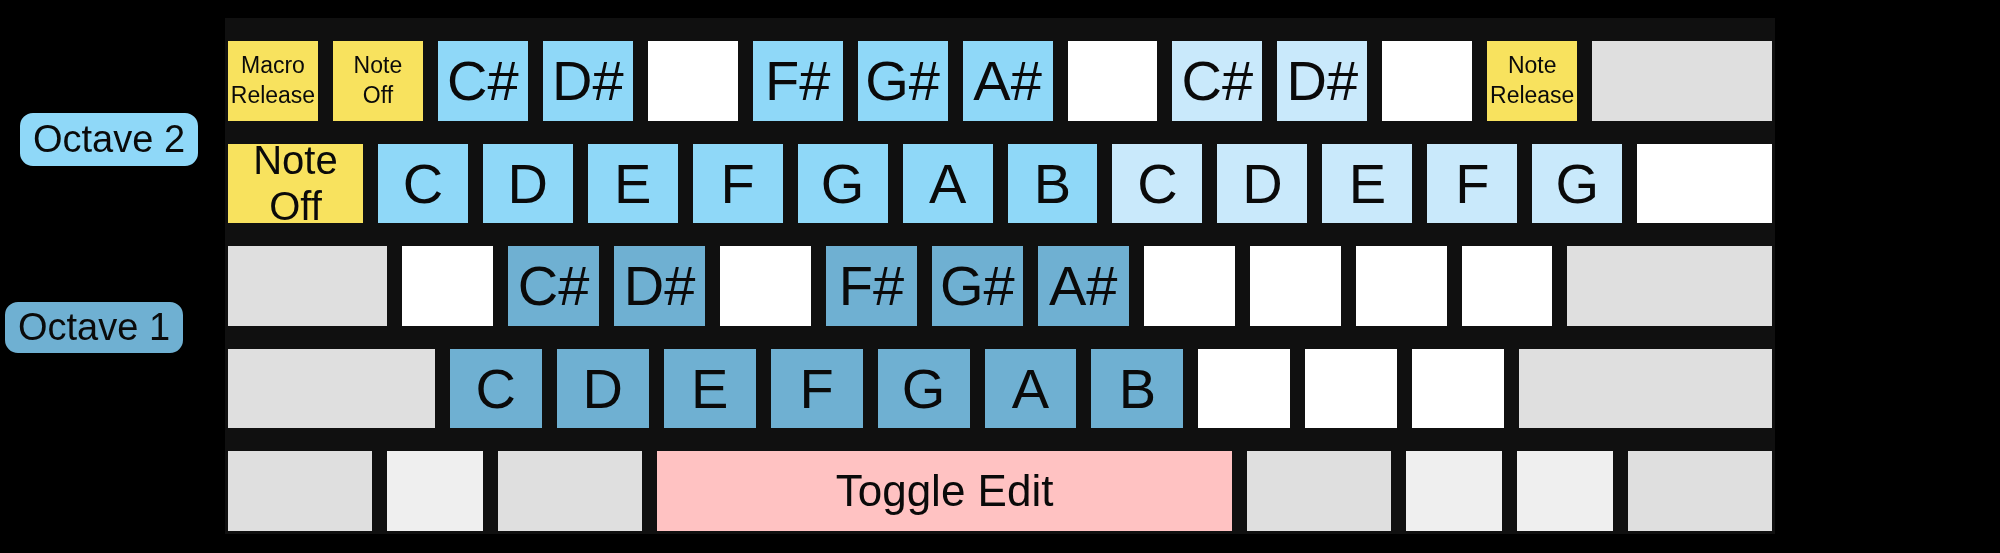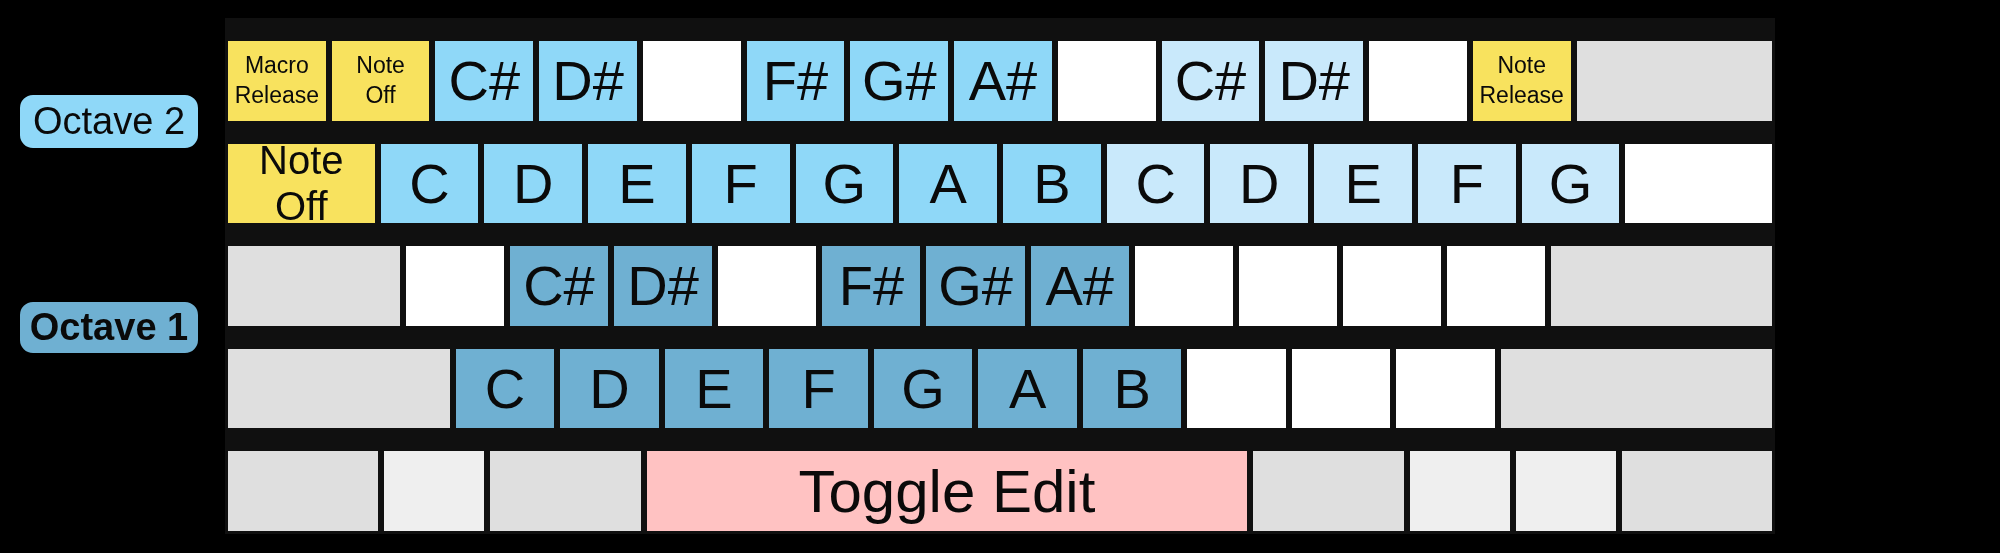--- a/index.html
+++ b/index.html
@@ -5,43 +5,43 @@
   html,body{margin:0;padding:0;background:#000;}
   .stage{
     position:relative;width:2000px;height:553px;background:#000;
     font-family:"Liberation Sans", sans-serif;color:#0a0a0a;overflow:hidden;
   }
   .keyboard{
     position:absolute;left:225px;top:18px;width:1550px;height:516px;
     background:#101010;padding:3px;box-sizing:border-box;
     display:flex;flex-direction:column;gap:3px;
   }
-  .krow{flex:1 1 0;display:flex;gap:6px;min-height:0;margin-top:20px;}
+  .krow{flex:1 1 0;display:flex;gap:15px;min-height:0;margin-top:20px;}
   .key{
     display:flex;align-items:center;justify-content:center;
     text-align:center;white-space:pre-line;box-sizing:border-box;min-width:0;
   }
   .size-note{font-size:56px;}
   .size-small{font-size:23px;line-height:1.3;}
   .size-med{font-size:40px;line-height:1.15;}
-  .size-space{font-size:60px;}
+  .size-space{font-size:44px;}
   .badge{
     position:absolute;display:flex;align-items:center;justify-content:center;
     font-size:38px;border:3px solid #000;border-radius:16px;box-sizing:border-box;
   }
   #badge-oct2{left:17px;top:92px;width:184px;height:59px;}
-  #badge-oct1{left:17px;top:299px;width:184px;height:57px;font-weight:bold;}
+  #badge-oct1{left:2px;top:299px;width:184px;height:57px;}
   #badge-oct3{left:1806px;top:93px;width:177px;height:57px;}
 </style>
 </head>
 <body>
 
 <div class="stage">
 
-  <div class="badge" id="badge-oct2" style="background: rgb(143, 216, 248);">Octave 2</div>
+  <div class="badge" id="badge-oct2" style="background: rgb(143, 216, 248); margin-top: 18px;">Octave 2</div>
 
   <div class="badge" id="badge-oct1" style="background: rgb(111, 176, 210);">Octave 1</div>
 
 
   <div class="keyboard">
       <div class="krow">
         <div class="key size-small" style="flex: 1 1 0px; background: rgb(248, 226, 94); color: rgb(10, 10, 10);">Macro
 Release</div>
         <div class="key size-small" style="flex: 1 1 0px; background: rgb(248, 226, 94); color: rgb(10, 10, 10);">Note
 Off</div>

